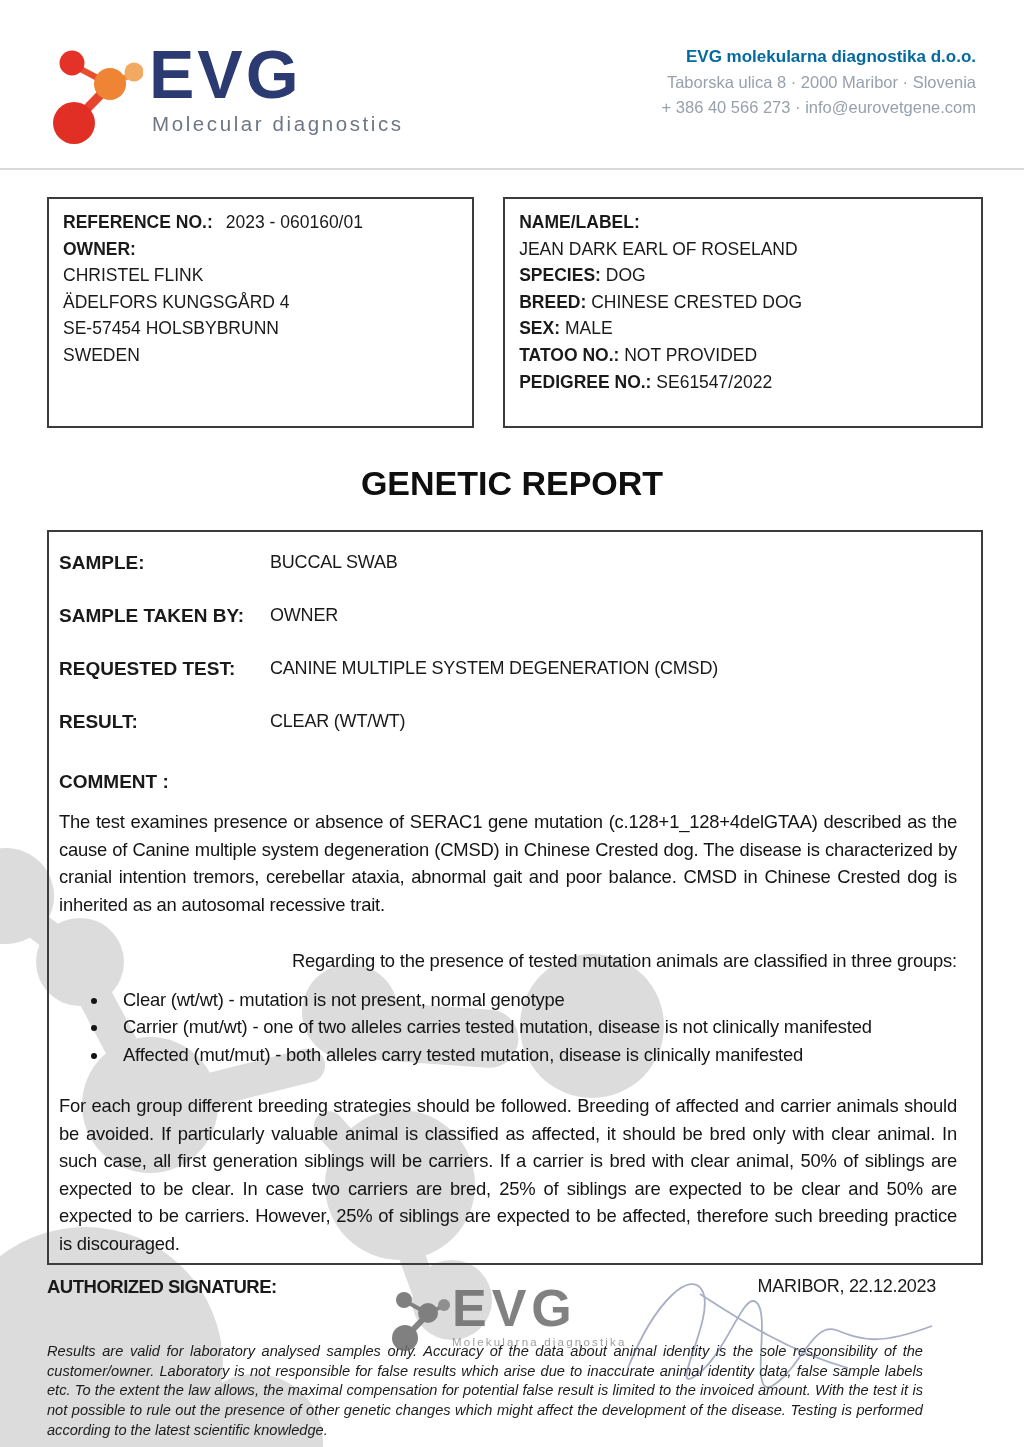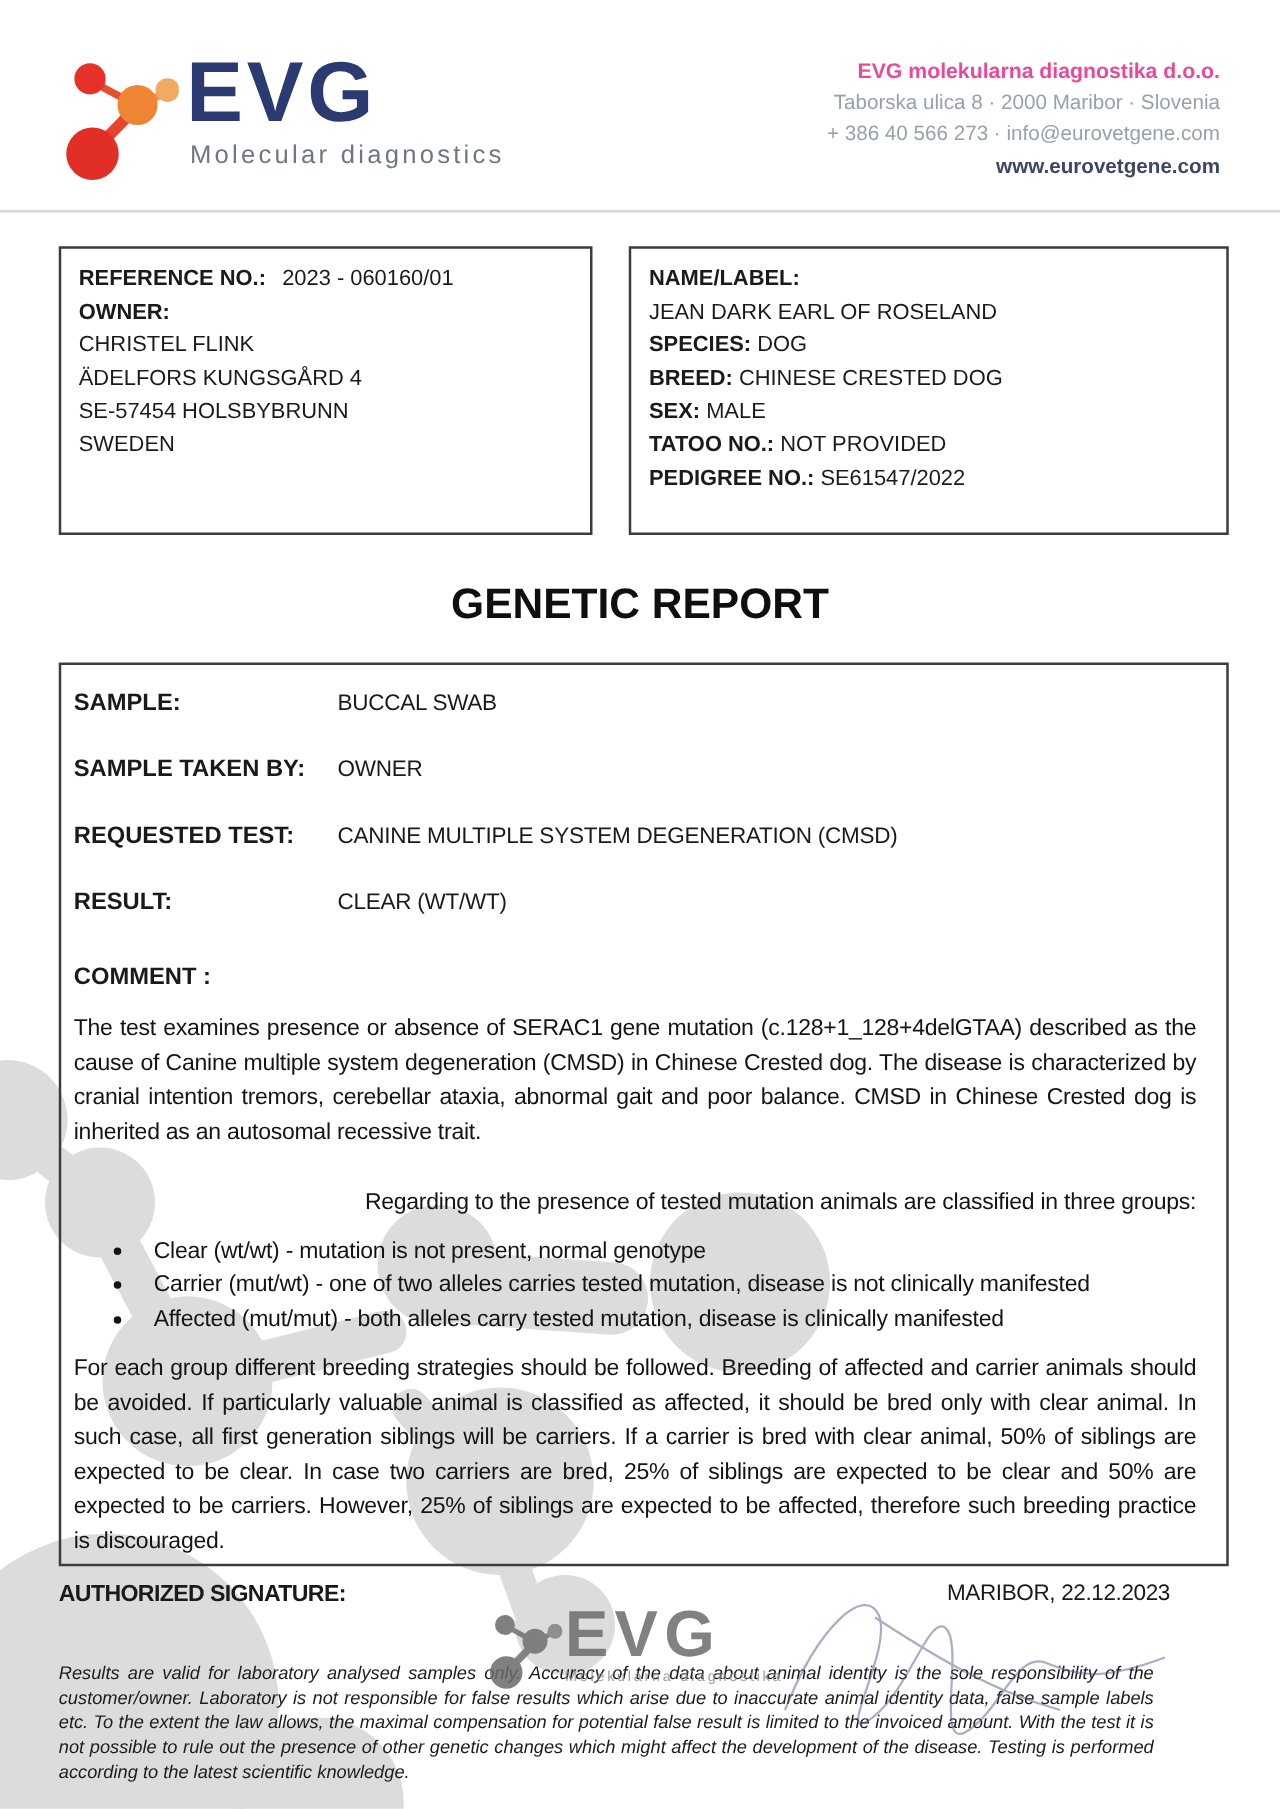--- a/index.html
+++ b/index.html
@@ -25,21 +25,21 @@
   .logo-textcol { margin-left: 6px; margin-top: 4px; }
   .logo-word {
     font-size: 68px; font-weight: bold; color: #2b3a70;
     letter-spacing: 3px; line-height: 72px;
   }
   .logo-sub {
     font-size: 20.5px; color: #6e7684; letter-spacing: 2.6px;
     margin-top: 2px; margin-left: 3px;
   }
   .contact { text-align: right; margin-top: 10px; line-height: 25.5px; }
-  .contact-company { font-size: 17px; font-weight: bold; color: #ec4899; }
+  .contact-company { font-size: 17px; font-weight: bold; color: #0369a1; }
   .contact-line { font-size: 16.5px; color: #97a0ac; }
   .contact-web { font-size: 16.5px; font-weight: bold; color: #3c485f; }
 
   .hrule { border-top: 2px solid #d9d9d9; margin-top: 22px; }
 
   
   .info-row { display: flex; gap: 29px; margin: 27px 41px 0 47px; }
   .info-box {
     border: 2px solid #3c3c3c; background: transparent;
     padding: 10px 14px; font-size: 17.5px; line-height: 26.6px;
@@ -72,21 +72,21 @@
   .para-1 { margin-top: 15px; }
   .groups-intro {
     font-size: 18.4px; line-height: 27.5px; margin-top: 29px;
     letter-spacing: -0.2px; color: #141414; text-align: right;
   }
   ul.groups { list-style: disc; margin-top: 11px; padding-left: 50px; }
   ul.groups li {
     font-size: 18.4px; line-height: 27.6px; padding-left: 14px;
     letter-spacing: -0.2px; color: #141414;
   }
-  .para-2 { margin-top: 12px; }
+  .para-2 { margin-top: 24px; }
 
   
   .sig-row {
     display: flex; justify-content: space-between;
     margin: 11px 88px 0 47px;
   }
   .sig-label { font-weight: bold; font-size: 18.5px; letter-spacing: -0.5px; }
   .sig-date { font-size: 18px; letter-spacing: -0.3px; }
 
   
@@ -148,21 +148,20 @@
       </svg>
       <div class="logo-textcol">
         <div class="logo-word">EVG</div>
         <div class="logo-sub">Molecular diagnostics</div>
       </div>
     </div>
     <div class="contact">
       <div class="contact-company">EVG molekularna diagnostika d.o.o.</div>
       <div class="contact-line">Taborska ulica 8  ·  2000 Maribor  ·  Slovenia</div>
       <div class="contact-line">+ 386 40 566 273  ·  info@eurovetgene.com</div>
-      <div class="contact-web">www.eurovetgene.com</div>
     </div>
   </div>
 
   <div class="hrule"></div>
 
   <div class="info-row">
     <div class="info-box left">
       <div><span class="b">REFERENCE NO.:</span><span class="ref-val">2023 - 060160/01</span></div>
       <div class="b">OWNER:</div>
       <div>CHRISTEL FLINK</div>

